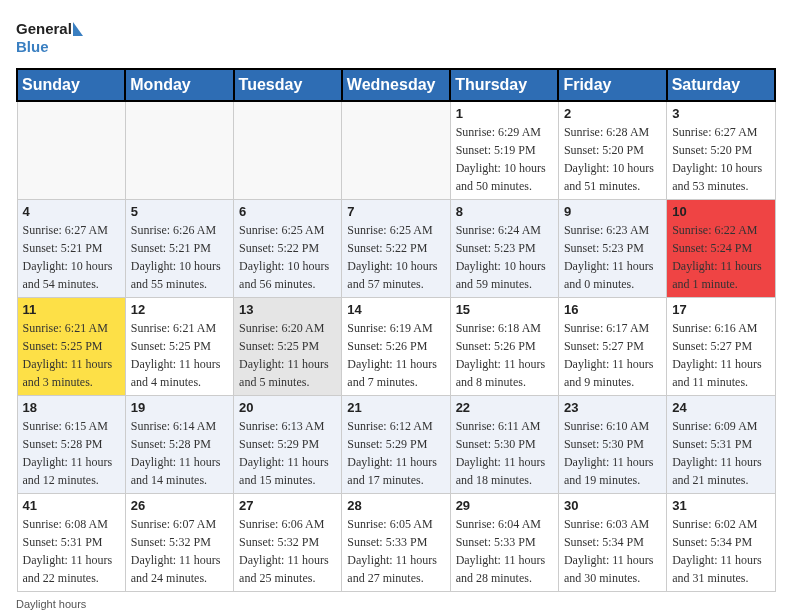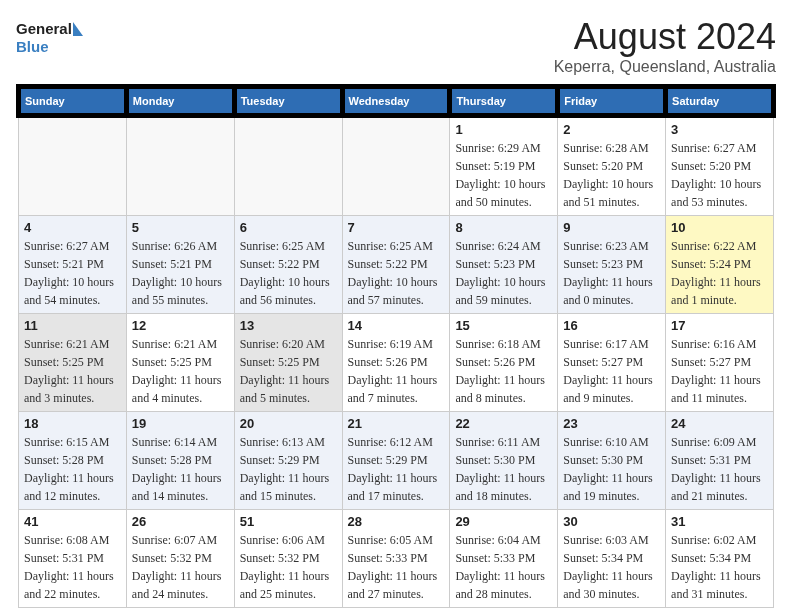--- a/index.html
+++ b/index.html
@@ -34,25 +34,25 @@
       color: #555;
     }
     .calendar {
       width: 100%;
       border-collapse: collapse;
       border: 1px solid #ccc;
     }
     .calendar th {
       background: #2e6db4;
       color: #fff;
-      font-size: 11px;
+      font-size: 16px;
       font-weight: bold;
       padding: 6px 4px;
       text-align: left;
-      border: 5px solid #000000;
+      border: 2px solid #000000;
     }
     .calendar td {
       vertical-align: top;
       border: 1px solid #ccc;
       padding: 4px 5px;
       font-size: 10.5px;
       color: #333;
       width: calc(100% / 7);
       min-height: 80px;
       background: #fff;
@@ -89,24 +89,20 @@
 <body>
 
 <div class="header-area">
   <div class="logo">
 <svg width="70" height="44" viewBox="0 0 70 44">
   <text x="0" y="18" font-family="Arial" font-size="15" font-weight="bold" fill="#222">General</text>
   <text x="0" y="36" font-family="Arial" font-size="15" font-weight="bold" fill="#3a7fc1">Blue</text>
   <polygon points="57,6 67,20 57,20" fill="#3a7fc1"></polygon>
 </svg>
     </div>
-  <div class="title-area">
-    <div class="month-year">August 2024</div>
-    <div class="location">Keperra, Queensland, Australia</div>
-  </div>
 </div>
 
 <table class="calendar">
   <thead>
     <tr>
     <th>Sunday</th>
         <th>Monday</th>
         <th>Tuesday</th>
         <th>Wednesday</th>
         <th>Thursday</th>
@@ -151,27 +147,27 @@
           <div class="day-info">Sunrise: 6:25 AM<br>Sunset: 5:22 PM<br>Daylight: 10 hours<br>and 57 minutes.</div>
         </td>
         <td style="background: rgb(238, 242, 249);">
           <span class="day-number">8</span>
           <div class="day-info">Sunrise: 6:24 AM<br>Sunset: 5:23 PM<br>Daylight: 10 hours<br>and 59 minutes.</div>
         </td>
         <td style="background: rgb(238, 242, 249);">
           <span class="day-number">9</span>
           <div class="day-info">Sunrise: 6:23 AM<br>Sunset: 5:23 PM<br>Daylight: 11 hours<br>and 0 minutes.</div>
         </td>
-        <td style="background: #fef9c3;">
+        <td style="background: #ef4444;">
           <span class="day-number">10</span>
           <div class="day-info">Sunrise: 6:22 AM<br>Sunset: 5:24 PM<br>Daylight: 11 hours<br>and 1 minute.</div>
         </td>
       </tr>
       <tr>
-        <td style="background: #e5e5e5;">
+        <td style="background: #fde047;">
           <span class="day-number">11</span>
           <div class="day-info">Sunrise: 6:21 AM<br>Sunset: 5:25 PM<br>Daylight: 11 hours<br>and 3 minutes.</div>
         </td>
         <td style="background: rgb(255, 255, 255);">
           <span class="day-number">12</span>
           <div class="day-info">Sunrise: 6:21 AM<br>Sunset: 5:25 PM<br>Daylight: 11 hours<br>and 4 minutes.</div>
         </td>
         <td style="background: #e5e5e5;">
           <span class="day-number">13</span>
           <div class="day-info">Sunrise: 6:20 AM<br>Sunset: 5:25 PM<br>Daylight: 11 hours<br>and 5 minutes.</div>
@@ -226,21 +222,21 @@
       <tr>
         <td style="background: rgb(255, 255, 255);">
           <span class="day-number">41</span>
           <div class="day-info">Sunrise: 6:08 AM<br>Sunset: 5:31 PM<br>Daylight: 11 hours<br>and 22 minutes.</div>
         </td>
         <td style="background: rgb(255, 255, 255);">
           <span class="day-number">26</span>
           <div class="day-info">Sunrise: 6:07 AM<br>Sunset: 5:32 PM<br>Daylight: 11 hours<br>and 24 minutes.</div>
         </td>
         <td style="background: rgb(255, 255, 255);">
-          <span class="day-number">51</span>
+          <span class="day-number">27</span>
           <div class="day-info">Sunrise: 6:06 AM<br>Sunset: 5:32 PM<br>Daylight: 11 hours<br>and 25 minutes.</div>
         </td>
         <td style="background: rgb(255, 255, 255);">
           <span class="day-number">28</span>
           <div class="day-info">Sunrise: 6:05 AM<br>Sunset: 5:33 PM<br>Daylight: 11 hours<br>and 27 minutes.</div>
         </td>
         <td style="background: rgb(255, 255, 255);">
           <span class="day-number">29</span>
           <div class="day-info">Sunrise: 6:04 AM<br>Sunset: 5:33 PM<br>Daylight: 11 hours<br>and 28 minutes.</div>
         </td>

